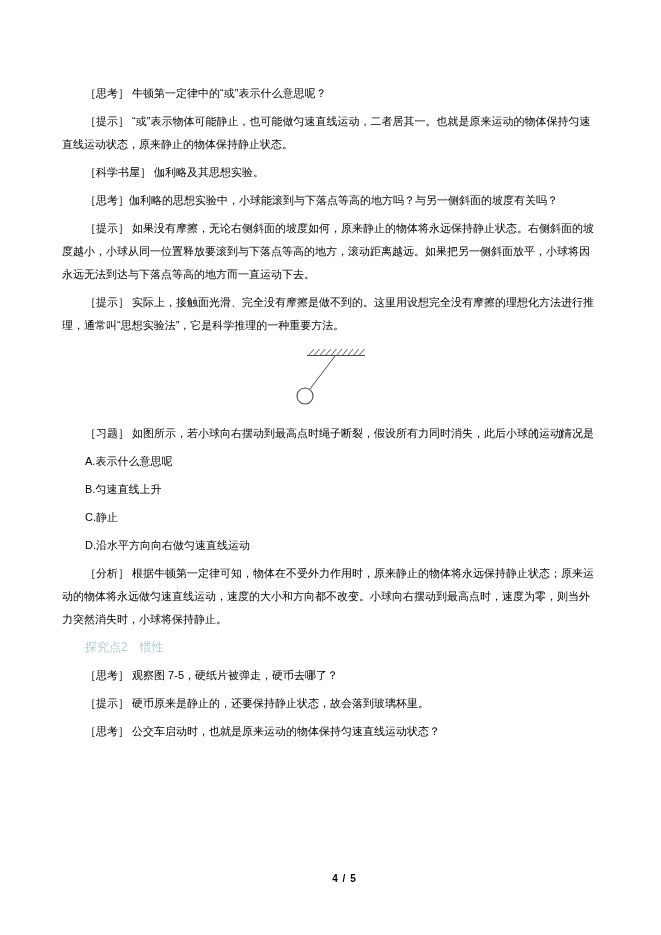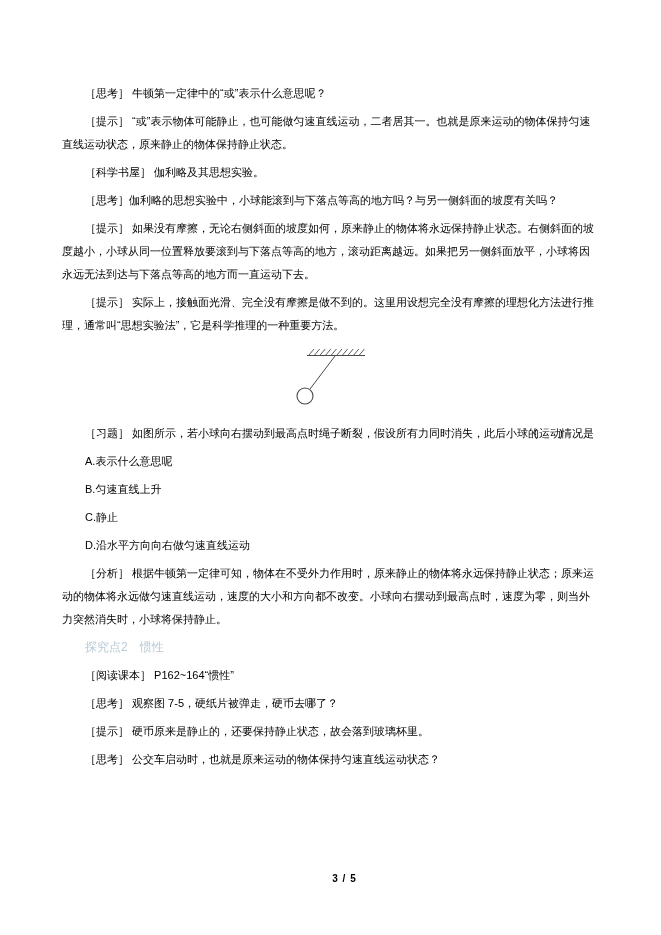--- a/index.html
+++ b/index.html
@@ -102,21 +102,20 @@
     </p>
     <p class="para">A.表示什么意思呢</p>
     <p class="para">B.匀速直线上升</p>
     <p class="para">C.静止</p>
     <p class="para">D.沿水平方向向右做匀速直线运动</p>
 
     <p class="para">［分析］ 根据牛顿第一定律可知，物体在不受外力作用时，原来静止的物体将永远保持静止状态；原来运动的物体将永远做匀速直线运动，速度的大小和方向都不改变。小球向右摆动到最高点时，速度为零，则当外力突然消失时，小球将保持静止。</p>
 
     <h2 class="section-heading" style="color: rgb(182, 202, 211);">探究点2　惯性</h2>
 
-    <p class="para">［阅读课本］ P162~164“惯性”</p>
     <p class="para">［思考］ 观察图 7-5，硬纸片被弹走，硬币去哪了？</p>
     <p class="para">［提示］ 硬币原来是静止的，还要保持静止状态，故会落到玻璃杯里。</p>
     <p class="para">［思考］ 公交车启动时，也就是原来运动的物体保持匀速直线运动状态？</p>
 
   </div>
 
-  <div class="footer">3 / 5</div>
+  <div class="footer">4 / 5</div>
 </div>
 
 </body></html>

